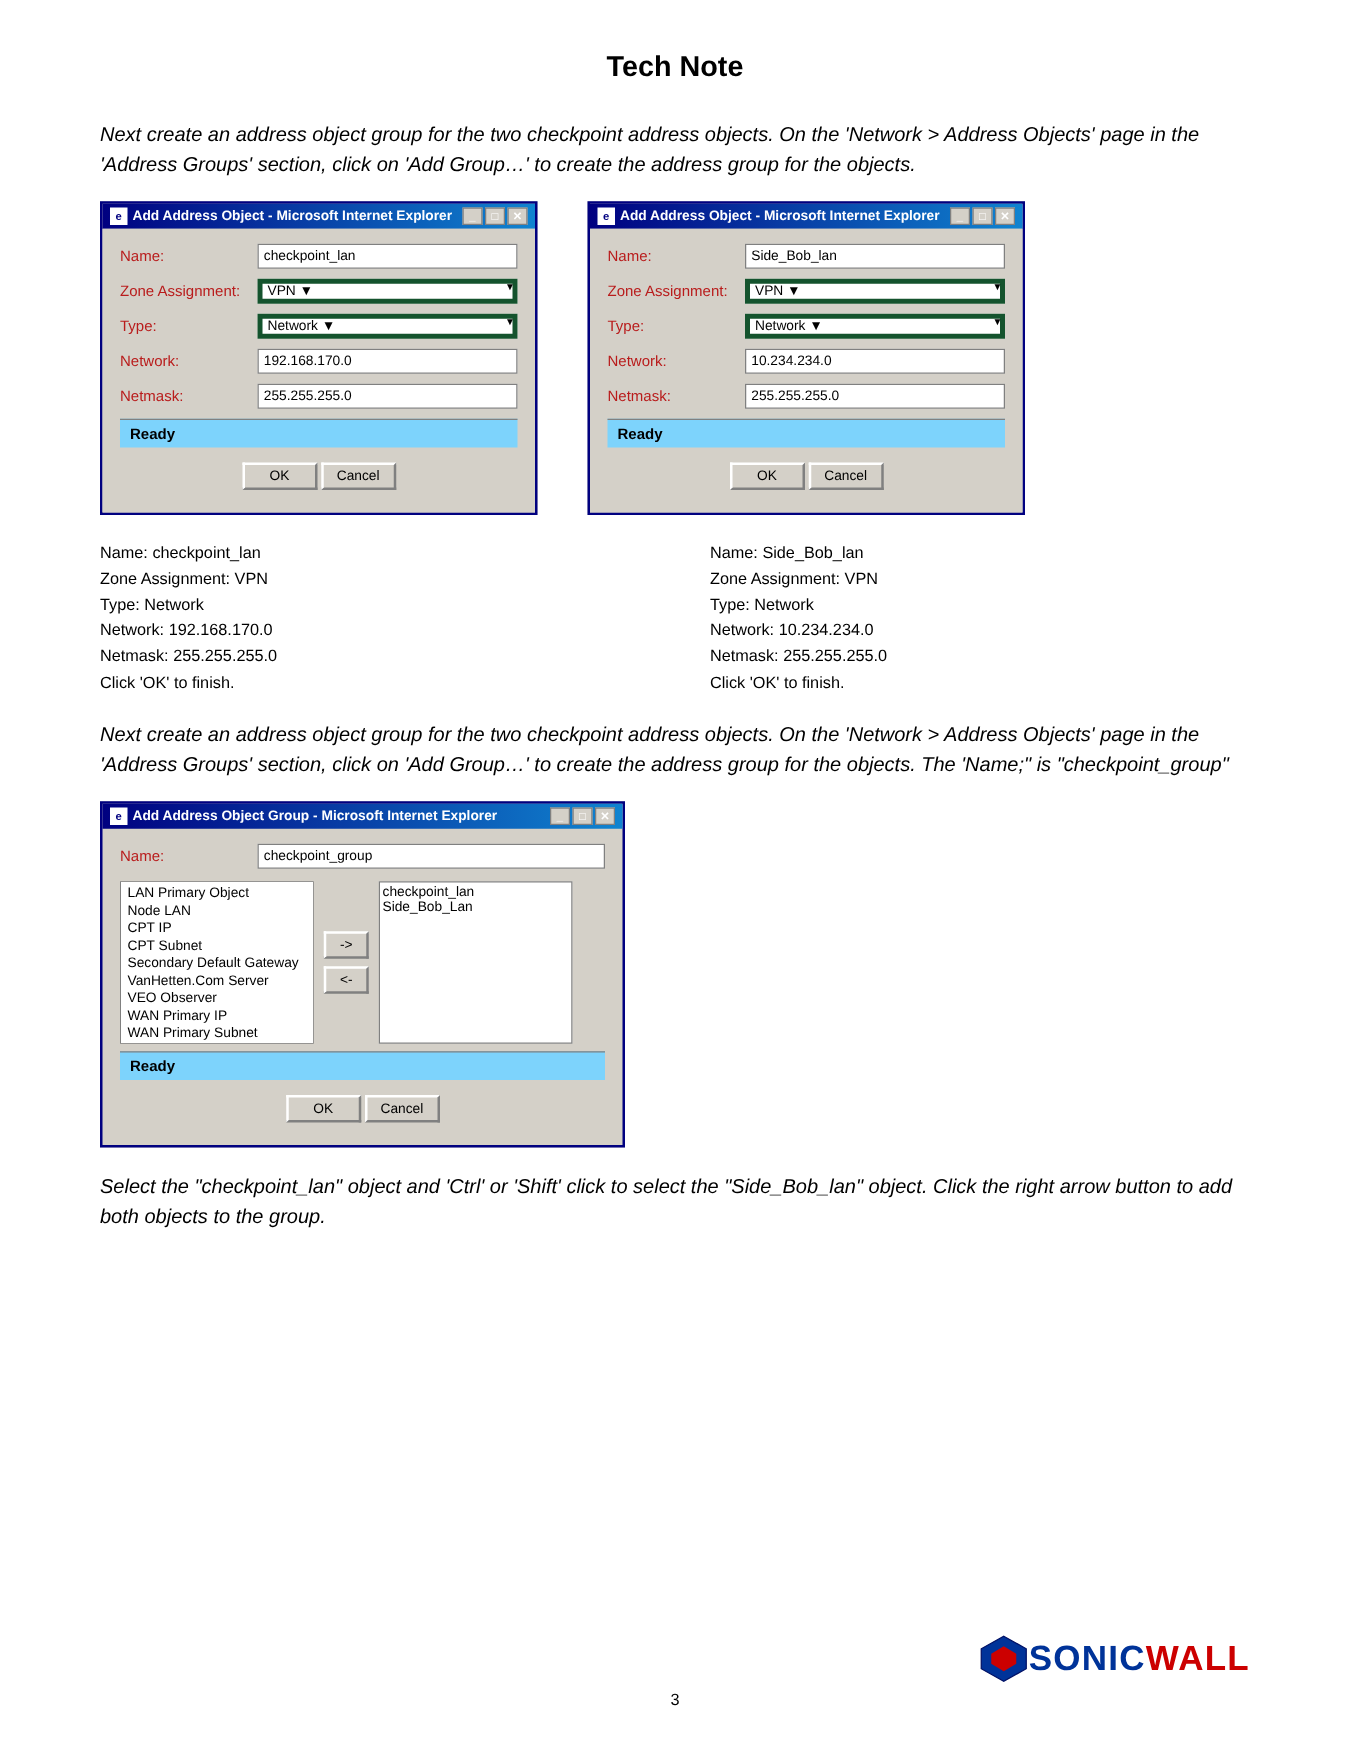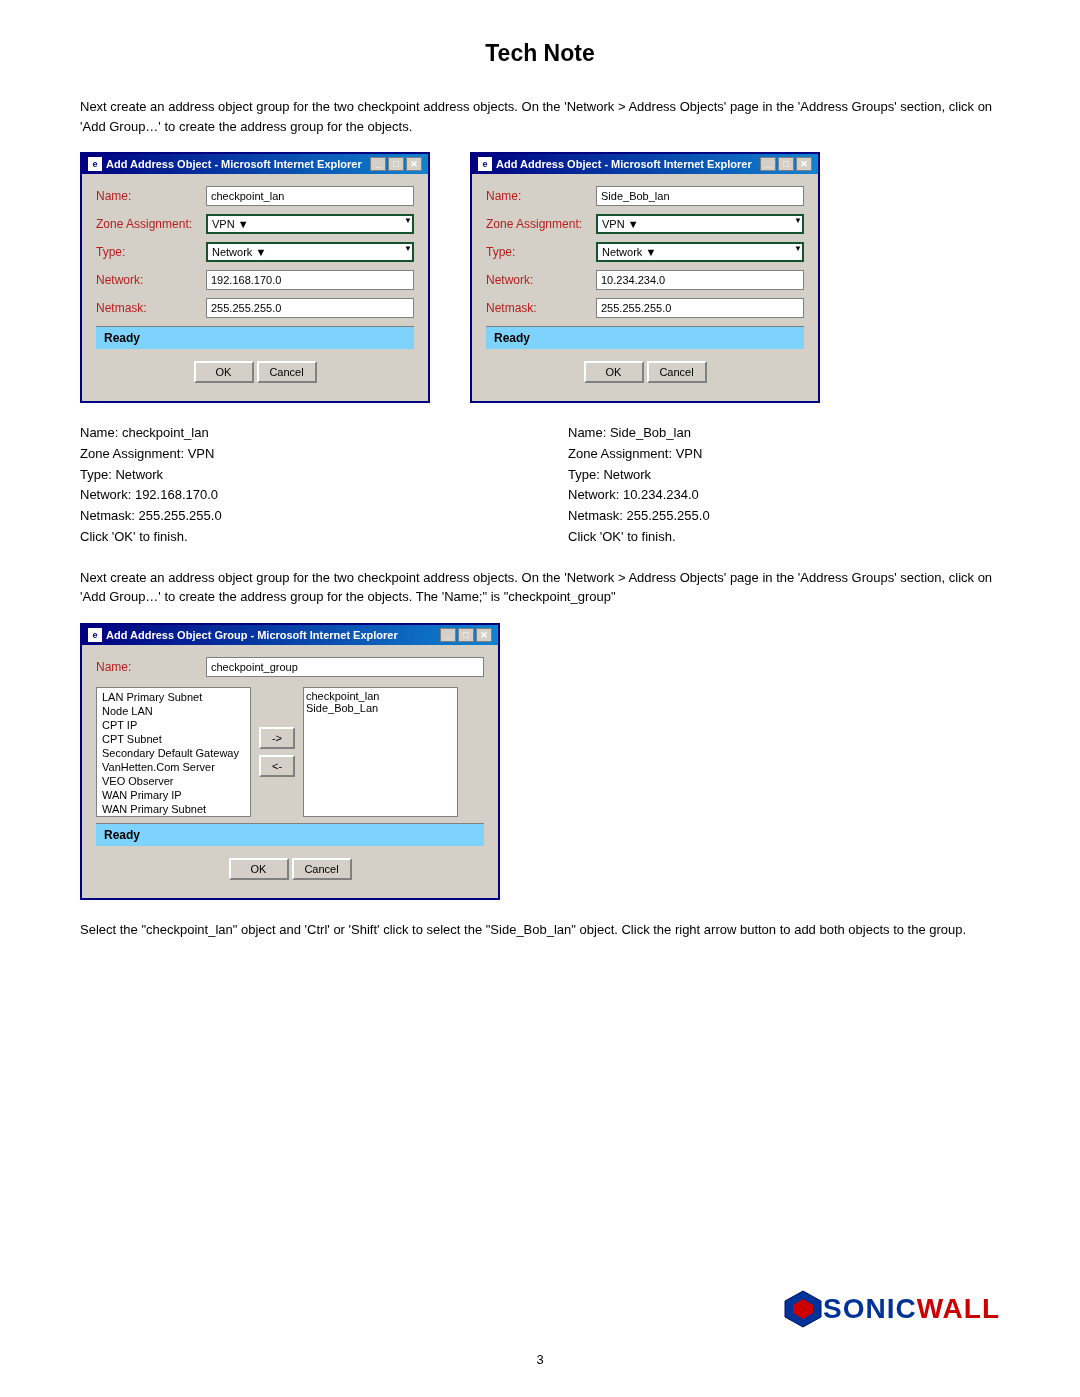--- a/index.html
+++ b/index.html
@@ -16,23 +16,24 @@
       padding: 40px 80px 80px 80px;
     }
     h1.title {
       text-align: center;
       font-size: 23px;
       font-weight: bold;
       margin-bottom: 30px;
       font-family: Arial, sans-serif;
     }
     .body-text {
-      font-size: 13px;
+      font-size: 16px;
       line-height: 1.5;
       margin-bottom: 16px;
+      font-style: italic;
     }
     
     .dialogs-row {
       display: flex;
       gap: 40px;
       margin-bottom: 20px;
       align-items: flex-start;
     }
     .dialog-window {
       width: 350px;
@@ -120,21 +121,21 @@
       right: 2px;
       top: 2px;
       font-size: 8px;
       pointer-events: none;
       color: #000;
     }
     .select-box {
       width: 100%;
       height: 20px;
       background: #fff;
-      border: 2px solid #14532d;
+      border: 4px solid #14532d;
       display: flex;
       align-items: center;
       padding: 0 18px 0 4px;
       font-size: 11px;
       position: relative;
     }
     .status-bar {
       background: #7dd3fc;
       border-top: 1px solid #808080;
       padding: 4px 8px;
@@ -228,21 +229,21 @@
       height: 130px;
       background: #fff;
       border: 1px solid #808080;
       font-size: 11px;
       padding: 2px;
     }
 
     
     .sonicwall-logo {
       position: absolute;
-      bottom: 68px;
+      bottom: 50px;
       right: 80px;
       display: flex;
       align-items: center;
     }
     .logo-text {
       font-size: 28px;
       font-weight: bold;
       font-family: Arial, sans-serif;
       letter-spacing: 1px;
     }
@@ -435,21 +436,21 @@
       <div class="form-row">
         <span class="form-label">Name:</span>
         <div class="form-field">
           <input class="form-input" type="text" value="checkpoint_group" style="">
         </div>
       </div>
 
       <div class="group-lists-row">
 
         <div class="list-box">
-          <div>LAN Primary Subnet</div>
+          <div>LAN Primary Object</div>
           <div>Node LAN</div>
           <div>CPT IP</div>
           <div>CPT Subnet</div>
           <div>Secondary Default Gateway</div>
           <div>VanHetten.Com Server</div>
           <div>VEO Observer</div>
           <div>WAN Primary IP</div>
           <div>WAN Primary Subnet</div>
         </div>
 

